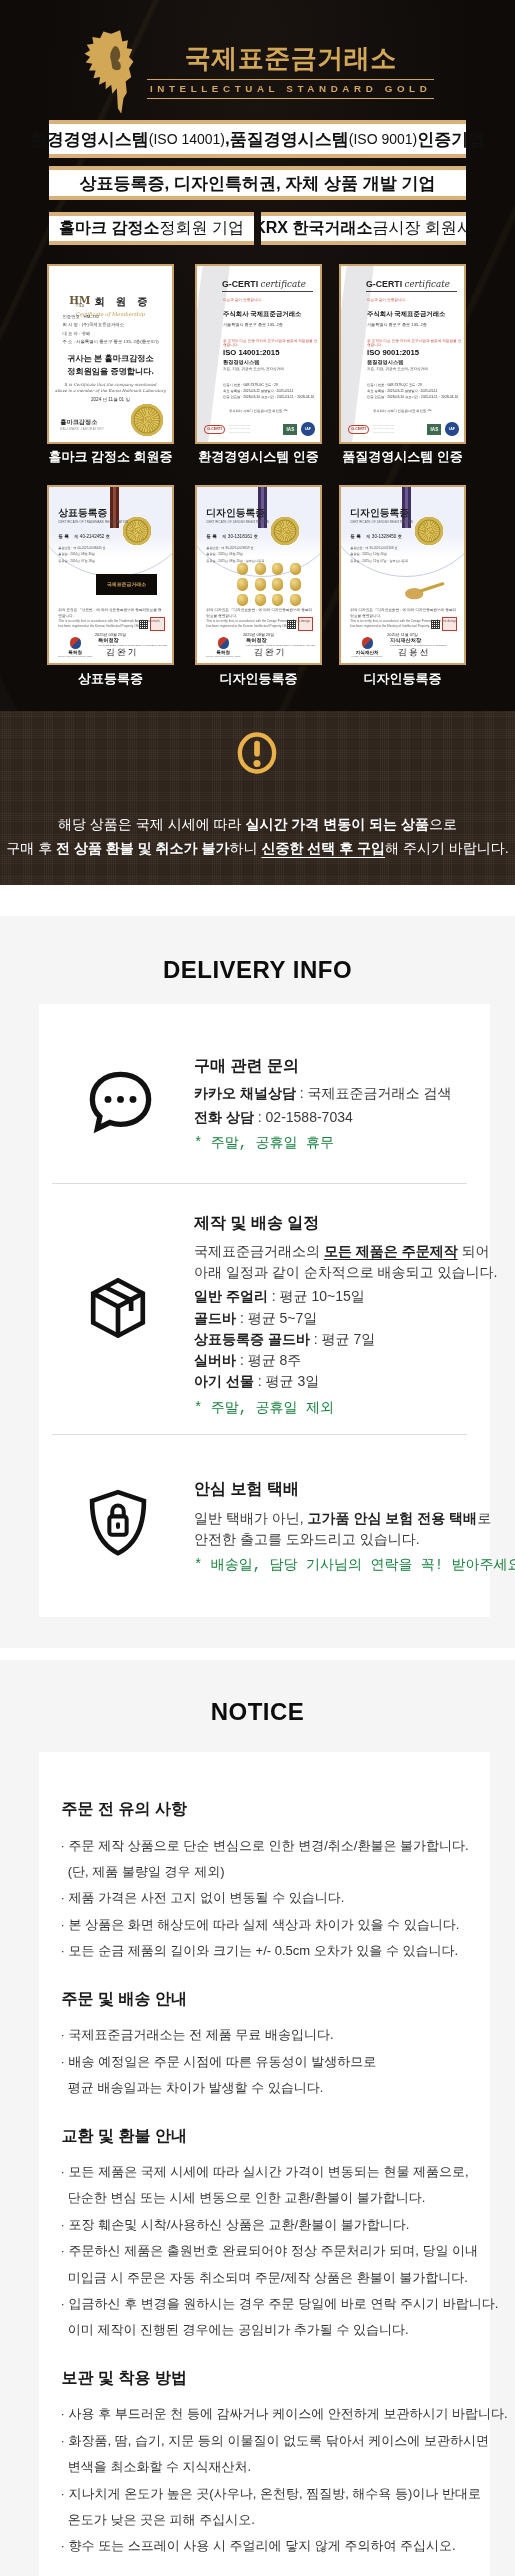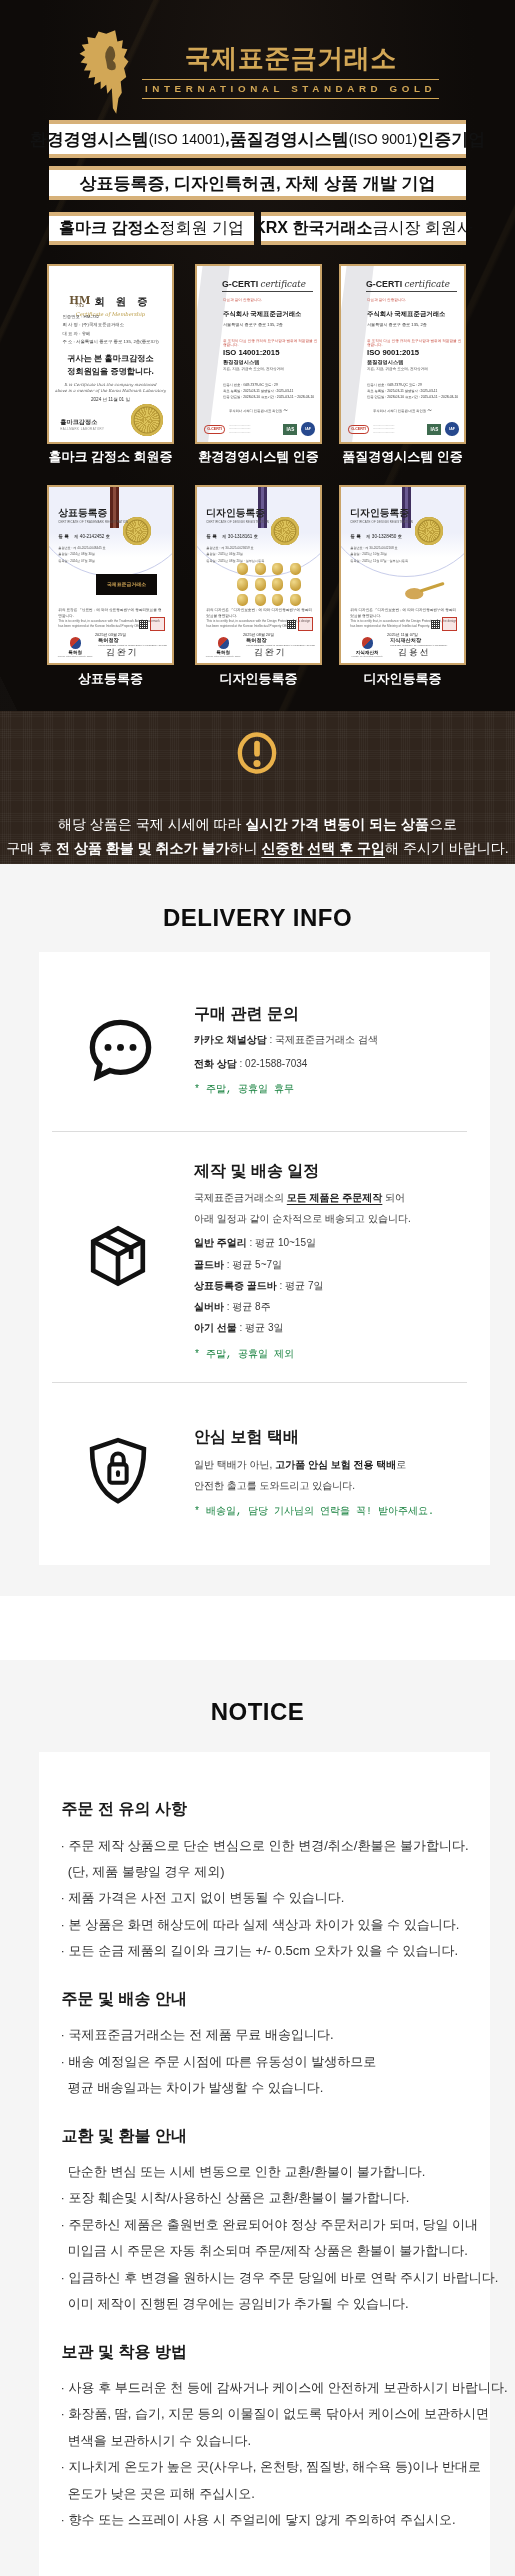--- a/index.html
+++ b/index.html
@@ -116,30 +116,30 @@
   .warn-icon{position:absolute;top:18.5px;left:235px;width:44px;height:46px;}
   .warn-title{position:absolute;top:70px;left:0;width:100%;font-size:21px;font-weight:800;color:#eeb44d;}
   .warn-line{position:absolute;left:0;width:100%;font-size:14px;color:#fff;}
   .wl1{top:105px;}
   .wl2{top:129px;}
   .warn-line .b{font-weight:800;}
   .warn-line .u{text-decoration:underline;text-underline-offset:3.6px;}
 
   
   .gray-sec{position:absolute;left:0;width:515px;background:#f5f5f5;}
-  .sec-delivery{top:864px;height:732px;}
+  .sec-delivery{top:916px;height:732px;}
   .sec-notice{top:1660px;height:1045px;}
   .sec-title{position:absolute;left:0;width:100%;text-align:center;font-size:24px;font-weight:800;color:#0d0d0d;letter-spacing:0.5px;}
   .card{position:absolute;left:39px;width:451px;background:#fff;}
   .dcard{top:88px;height:613px;}
   .ncard{top:92px;height:892px;box-sizing:border-box;padding:47px 20.6px 0 21.6px;}
 
   .d-icon{position:absolute;left:44px;}
   .d-head{position:absolute;left:155px;font-size:16px;font-weight:800;color:#1a1a1a;}
-  .d-line{position:absolute;left:155px;font-size:10px;color:#3a3a3a;white-space:nowrap;text-align:center;}
+  .d-line{position:absolute;left:155px;font-size:14px;color:#3a3a3a;white-space:nowrap;text-align:center;}
   .d-line .b{font-weight:800;color:#222;}
   .d-line .u{text-decoration:underline;text-underline-offset:3.1px;}
   .gold{color:#15803d;font-family:Liberation Mono, monospace;}
   .divider{position:absolute;left:13px;width:415px;height:1px;background:#dcdcdc;}
 
   .nh{font-size:16px;font-weight:700;color:#1a1a1a;margin:30px 0 17.5px 1px;}
   .nh.first{margin-top:0;}
   .ni{font-size:13px;color:#333;line-height:1.2;margin:0 0 10.8px 0;white-space:nowrap;}
   .ni.cont{padding-left:7.2px;}
 </style>
@@ -151,21 +151,21 @@
   <div class="hero">
 
     <div class="logo-row">
       <svg class="lion" viewBox="0 0 100 160">
         <polygon fill="#d2a756" points="70,6 54,12 40,8 34,20 20,18 22,30 10,32 16,42 6,48 16,54 8,64 20,66 14,78 26,78 22,92 34,90 32,104 44,98 44,112 54,104 56,120 64,110 66,146 72,156 76,128 82,118 80,98 90,90 86,74 94,62 86,54 92,40 82,38 84,24 74,26"></polygon>
         <path fill="#0e0b09" opacity="0.55" d="M60,34 q14,2 18,14 q-2,10 -12,12 q8,6 4,16 q-8,4 -14,-2 l-2,-12 q-6,-16 6,-28z"></path>
         <path fill="#d2a756" d="M62,30 q18,0 22,18 q0,14 -12,18 l-6,-6 q10,-10 -4,-30z"></path>
       </svg>
       <div class="brand-col">
         <div class="brand-kr">국제표준금거래소</div>
-        <div class="brand-en">INTERNATIONAL STANDARD GOLD</div>
+        <div class="brand-en">INTELLECTUAL STANDARD GOLD</div>
       </div>
     </div>
 
     <div class="banner banner1">
         <span class="b">환경경영시스템 </span>
         <span class="sm">(ISO 14001)</span>
         <span class="b">, </span>
         <span class="b">품질경영시스템 </span>
         <span class="sm">(ISO 9001)</span>
         <span class="b"> 인증기업</span>
@@ -449,31 +449,32 @@
       <div class="ni">· 제품 가격은 사전 고지 없이 변동될 수 있습니다.</div>
       <div class="ni">· 본 상품은 화면 해상도에 따라 실제 색상과 차이가 있을 수 있습니다.</div>
       <div class="ni">· 모든 순금 제품의 길이와 크기는 +/- 0.5cm 오차가 있을 수 있습니다.</div>
 
       <div class="nh">주문 및 배송 안내</div>
       <div class="ni">· 국제표준금거래소는 전 제품 무료 배송입니다.</div>
       <div class="ni">· 배송 예정일은 주문 시점에 따른 유동성이 발생하므로</div>
       <div class="ni cont">평균 배송일과는 차이가 발생할 수 있습니다.</div>
 
       <div class="nh">교환 및 환불 안내</div>
+      <div class="ni">· 모든 제품은 국제 시세에 따라 실시간 가격이 변동되는 현물 제품으로,</div>
       <div class="ni cont">단순한 변심 또는 시세 변동으로 인한 교환/환불이 불가합니다.</div>
       <div class="ni">· 포장 훼손및 시착/사용하신 상품은 교환/환불이 불가합니다.</div>
       <div class="ni">· 주문하신 제품은 출원번호 완료되어야 정상 주문처리가 되며, 당일 이내</div>
       <div class="ni cont">미입금 시 주문은 자동 취소되며 주문/제작 상품은 환불이 불가합니다.</div>
       <div class="ni">· 입금하신 후 변경을 원하시는 경우 주문 당일에 바로 연락 주시기 바랍니다.</div>
       <div class="ni cont">이미 제작이 진행된 경우에는 공임비가 추가될 수 있습니다.</div>
 
       <div class="nh">보관 및 착용 방법</div>
       <div class="ni">· 사용 후 부드러운 천 등에 감싸거나 케이스에 안전하게 보관하시기 바랍니다.</div>
       <div class="ni">· 화장품, 땀, 습기, 지문 등의 이물질이 없도록 닦아서 케이스에 보관하시면</div>
-      <div class="ni cont">변색을 보관하시기 수 있습니다.</div>
+      <div class="ni cont">변색을 최소화할 수 지식재산처.</div>
       <div class="ni">· 지나치게 온도가 높은 곳(사우나, 온천탕, 찜질방, 해수욕 등)이나 반대로</div>
       <div class="ni cont">온도가 낮은 곳은 피해 주십시오.</div>
       <div class="ni">· 향수 또는 스프레이 사용 시 주얼리에 닿지 않게 주의하여 주십시오.</div>
 
     </div>
   </div>
 
 </div>
 
 

